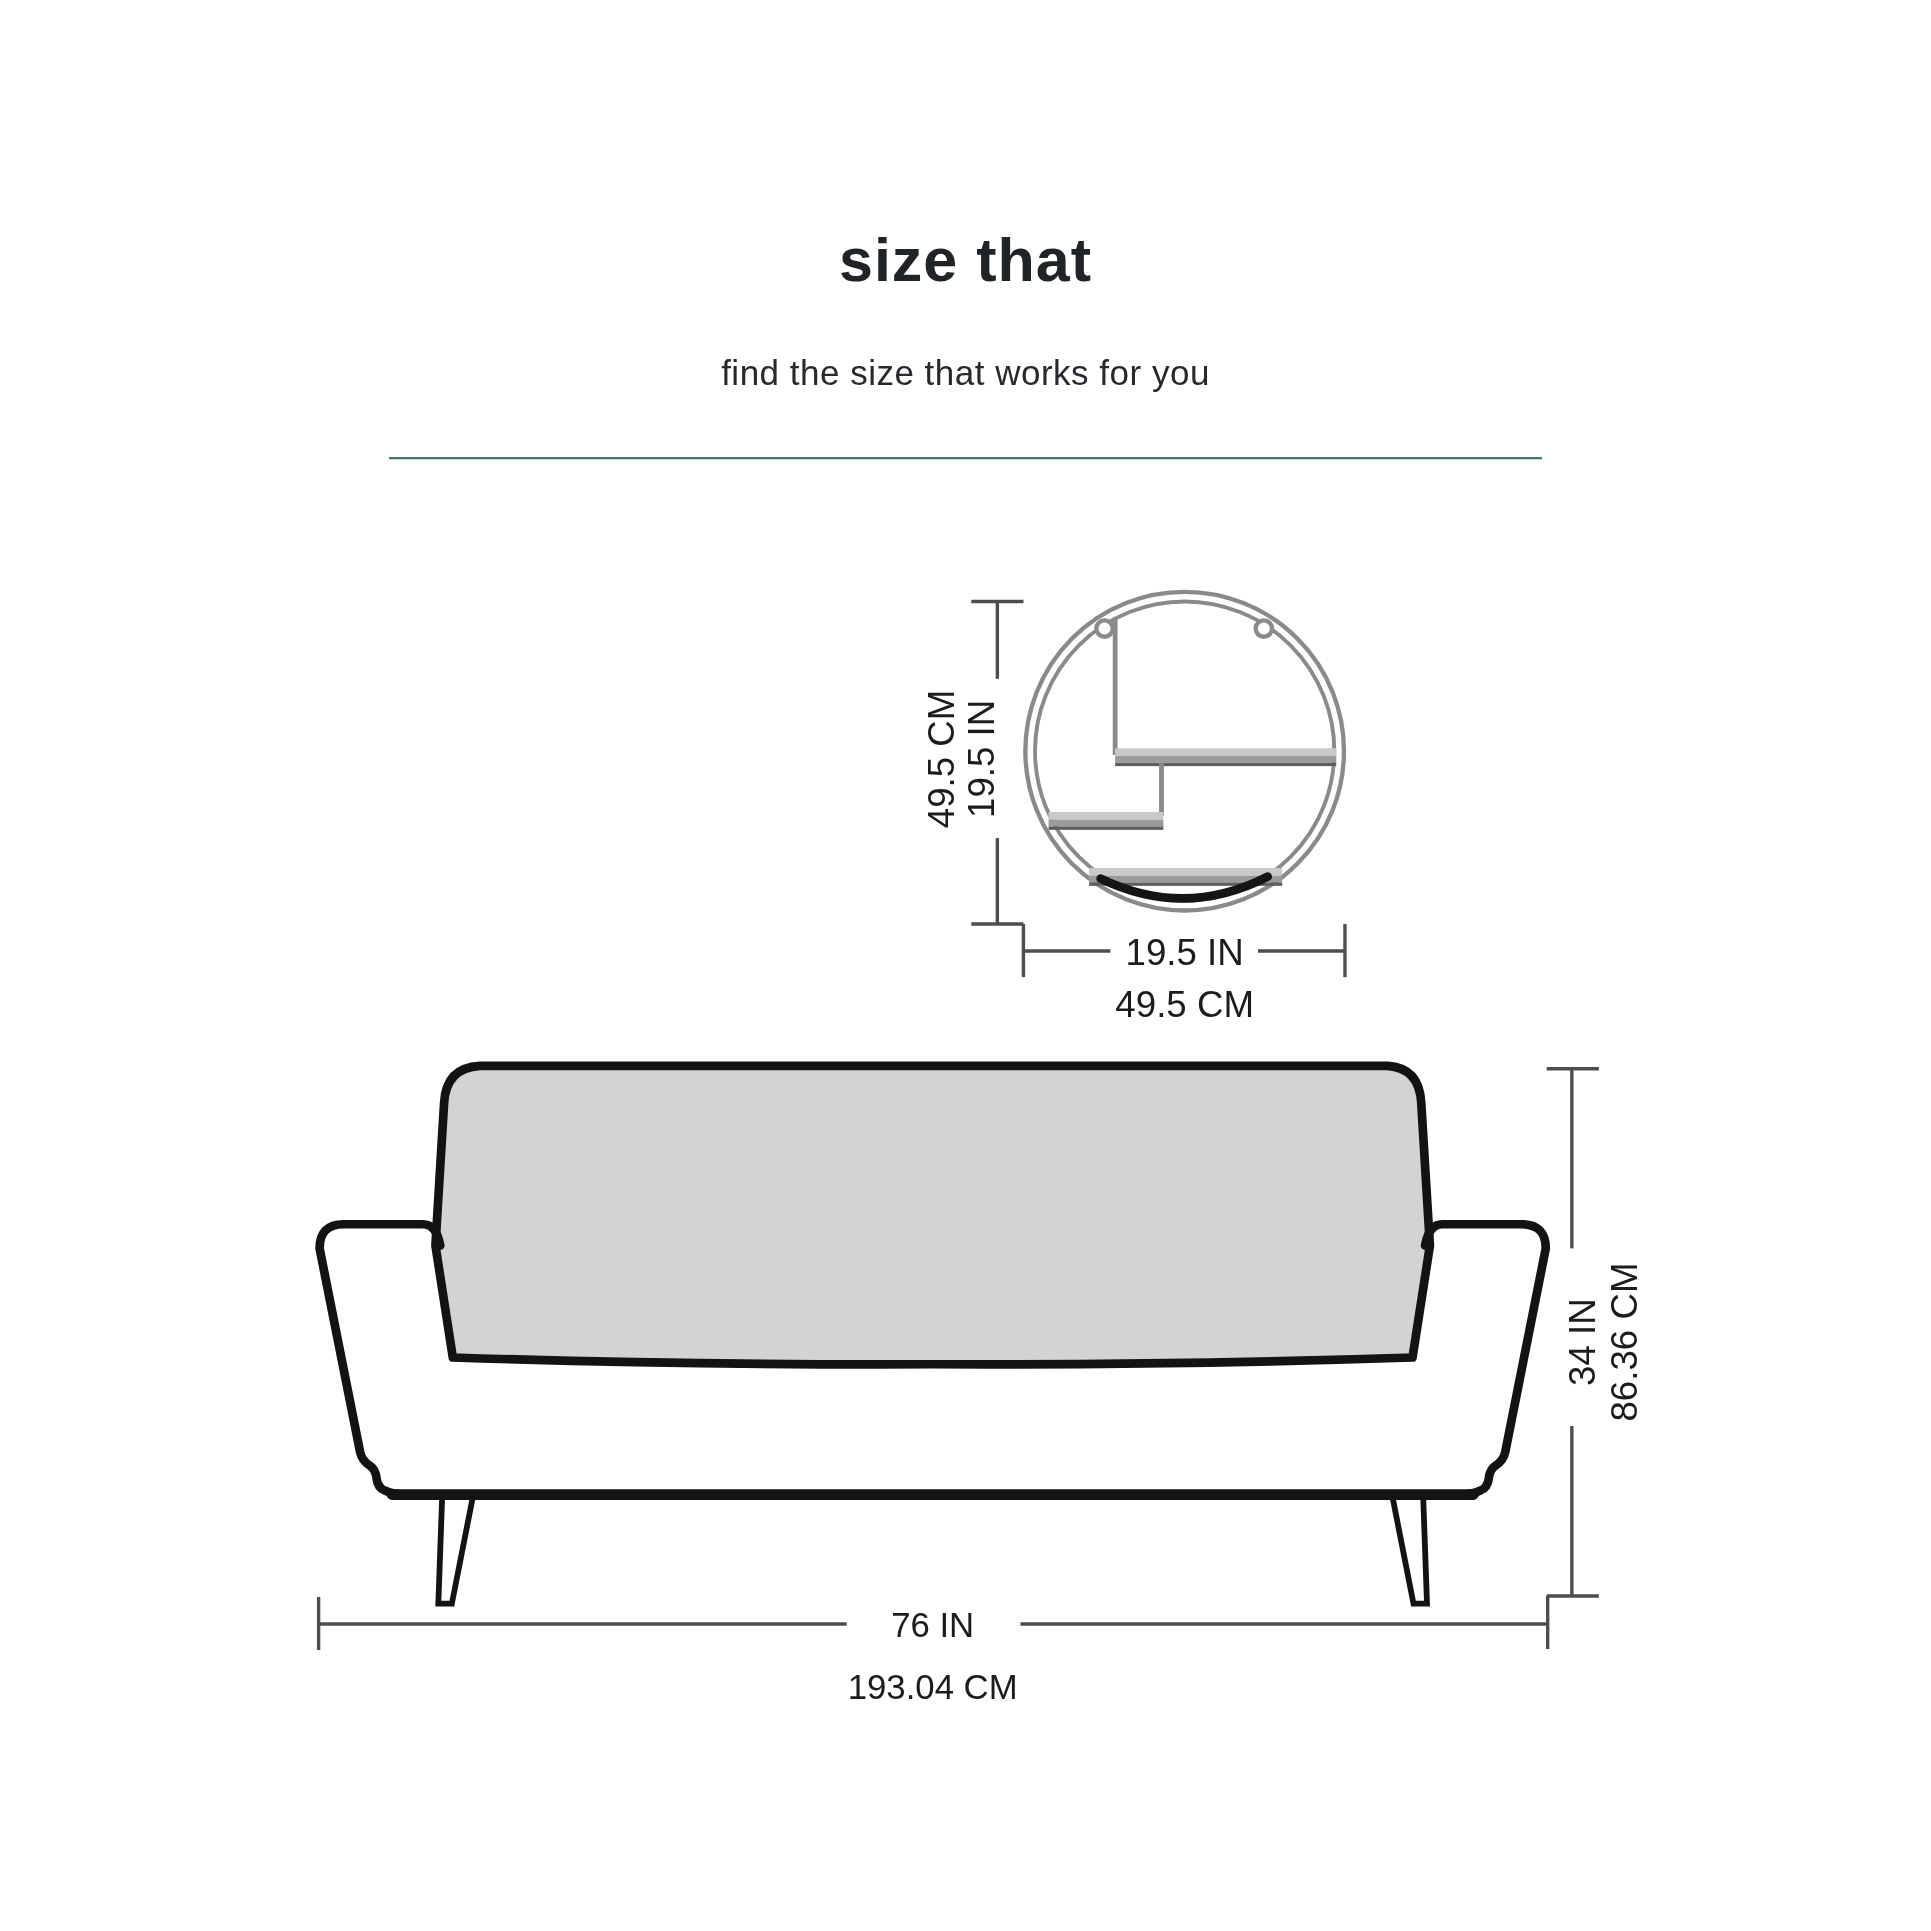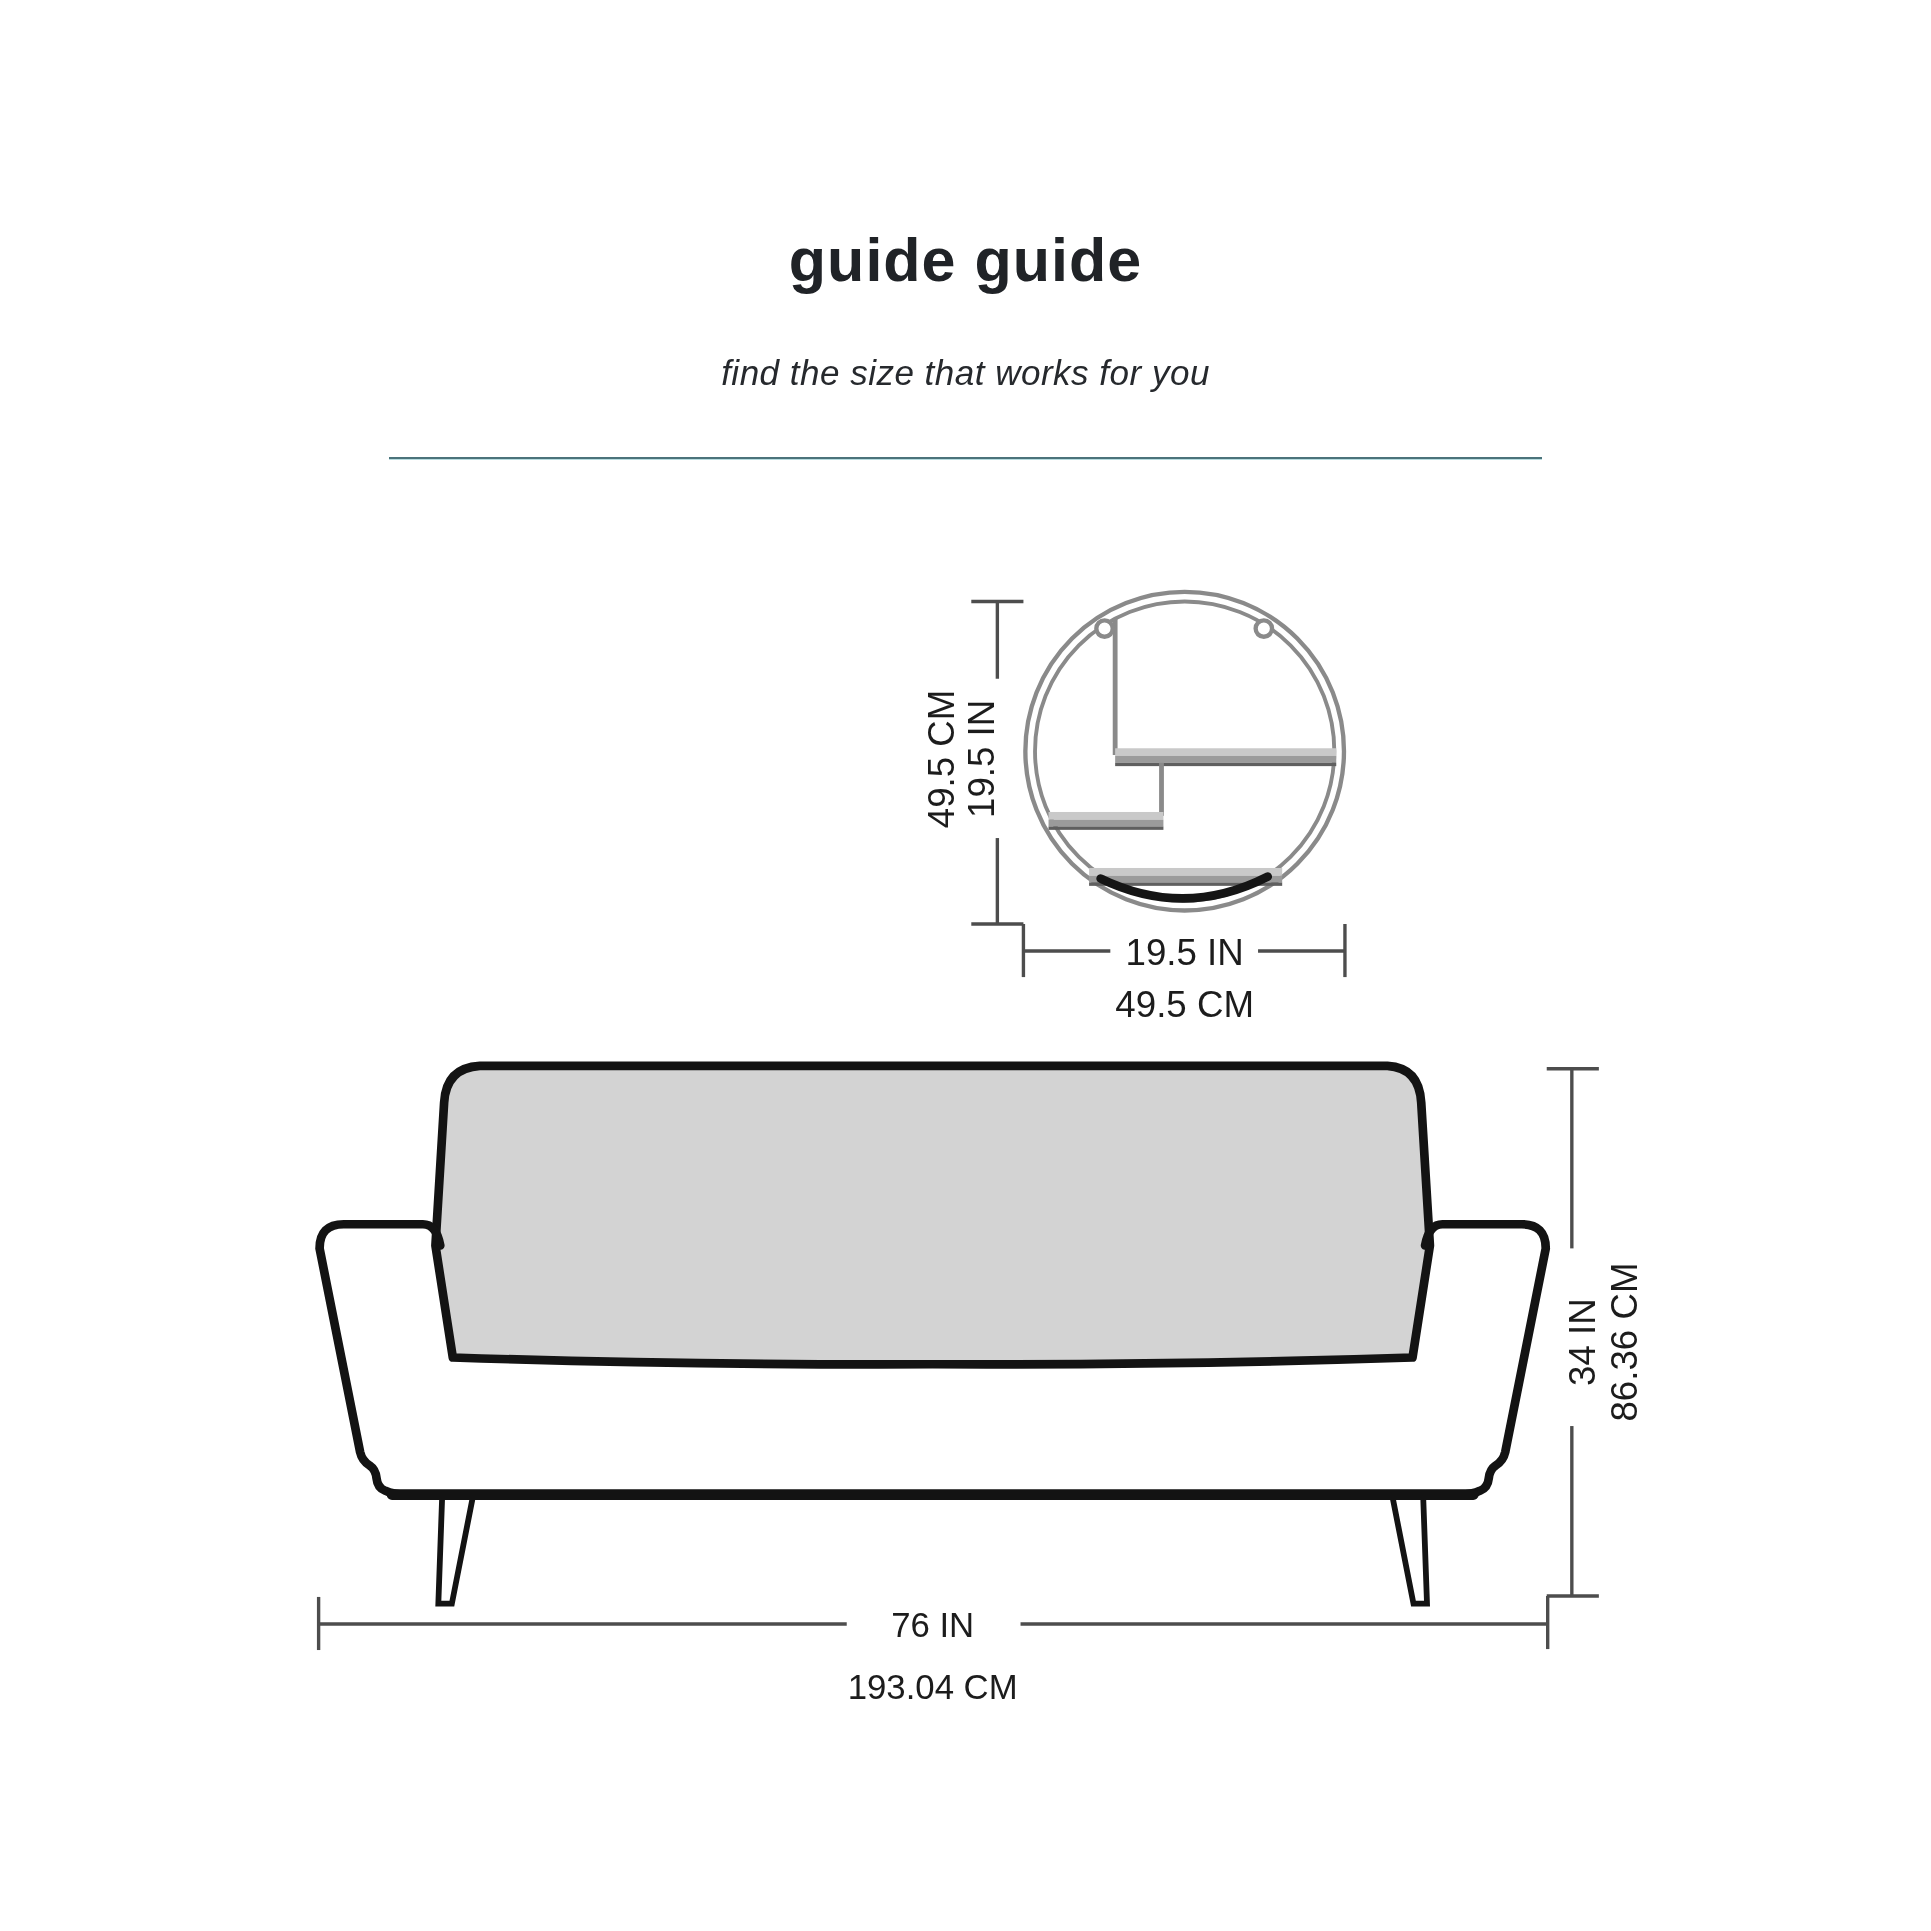--- a/index.html
+++ b/index.html
@@ -2,34 +2,34 @@
 <html><head>
 <meta charset="utf-8">
 <style>
   html,body{margin:0;padding:0;background:#ffffff;}
   .page{position:relative;width:1931px;height:1931px;background:#ffffff;overflow:hidden;
         font-family:"Liberation Sans", sans-serif;}
   .header{position:absolute;top:0;left:0;width:1931px;text-align:center;}
   .title{position:absolute;top:225px;left:0;width:1931px;text-align:center;
          font-size:61px;font-weight:600;color:#202327;letter-spacing:1px;}
   .subtitle{position:absolute;top:353px;left:0;width:1931px;text-align:center;
-            font-size:35px;font-weight:400;color:#26292d;letter-spacing:0.5px;font-style:italic;}
+            font-size:35px;font-weight:400;color:#26292d;letter-spacing:0.5px;}
   .divider{position:absolute;top:457px;left:389px;width:1153px;height:0;
            border-top:2.9px solid #4b737b;border-bottom:1.9px solid #b9dde0;}
   svg{position:absolute;top:0;left:0;}
   .dim-label{font-family:"Liberation Sans", sans-serif;font-size:38px;fill:#1c1c1c;}
   .dim-label-sm{font-family:"Liberation Sans", sans-serif;font-size:36px;fill:#1c1c1c;}
 </style>
 </head>
 <body>
 
 <div class="page">
 
   <div class="header">
-    <div class="title">guide guide</div>
+    <div class="title">size that</div>
     <div class="subtitle">find the size that works for you</div>
     <div class="divider"></div>
   </div>
 
   <svg width="1931" height="1931" viewBox="0 0 2000 2000">
 
     <g>
       <circle cx="1227" cy="778" r="165" fill="none" stroke-width="4.5" stroke="#8a8a8a"></circle>
       <circle cx="1227" cy="778" r="155" fill="none" stroke-width="4" stroke="#8a8a8a"></circle>
 

